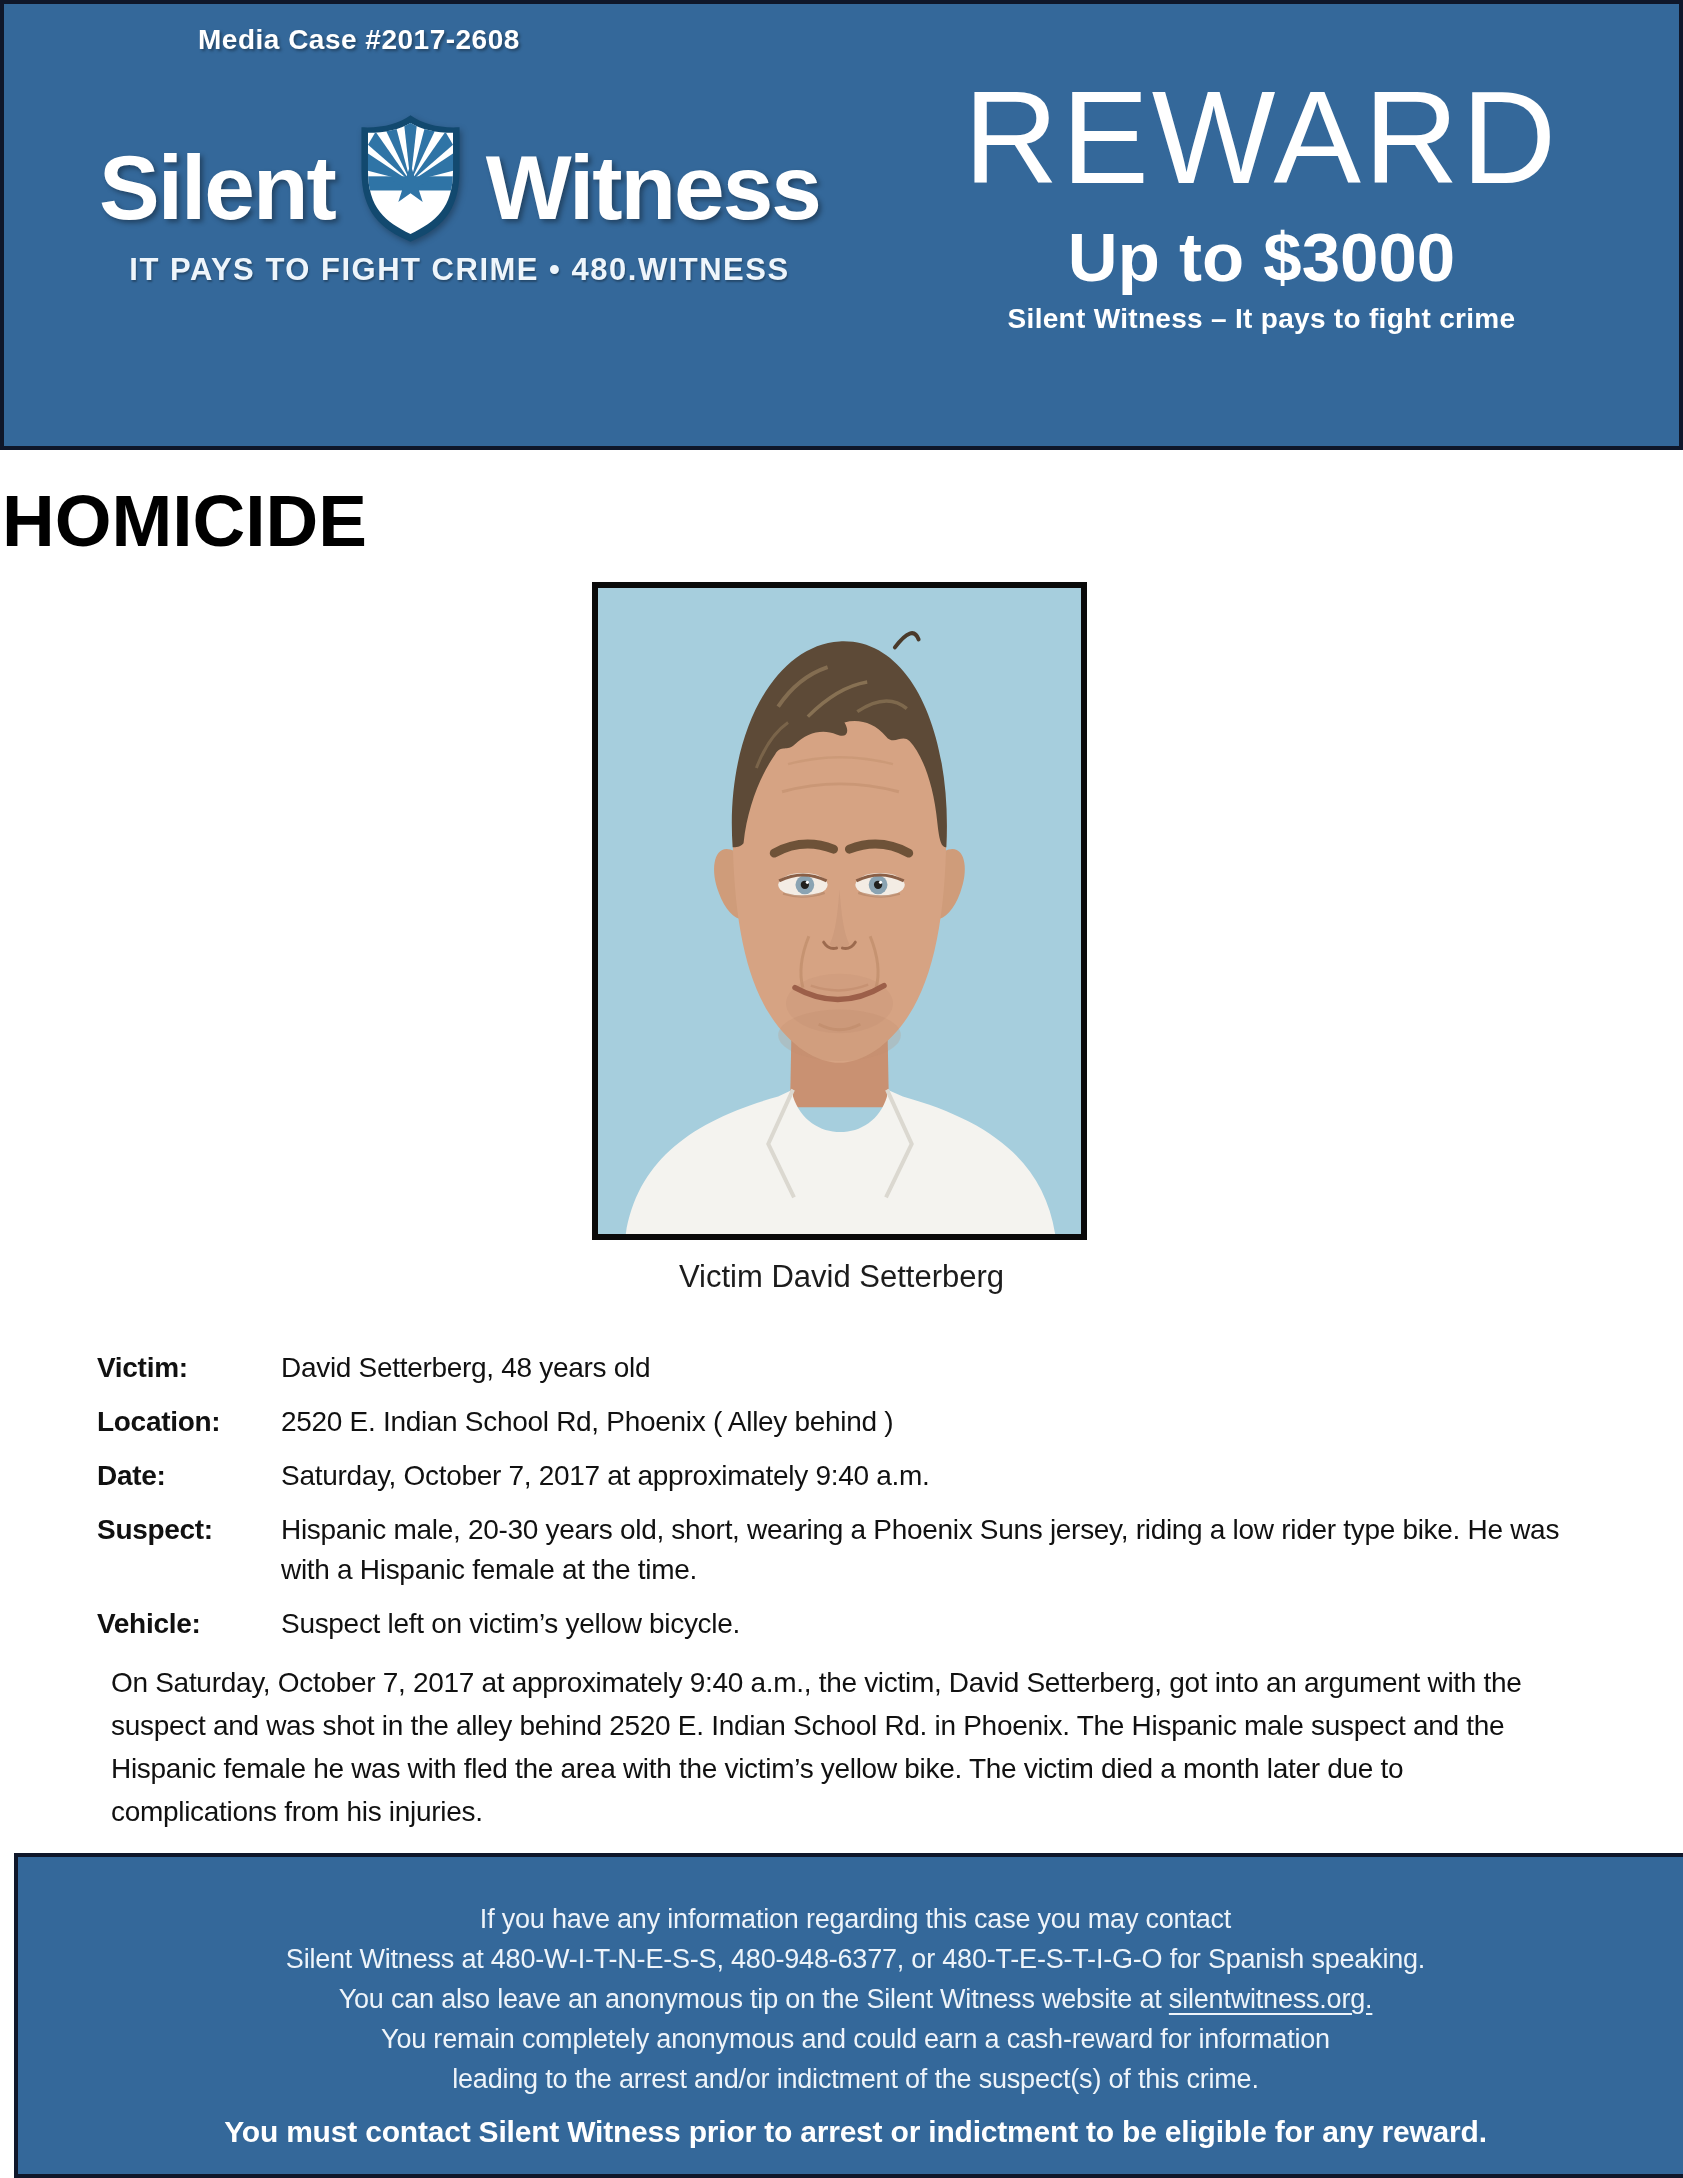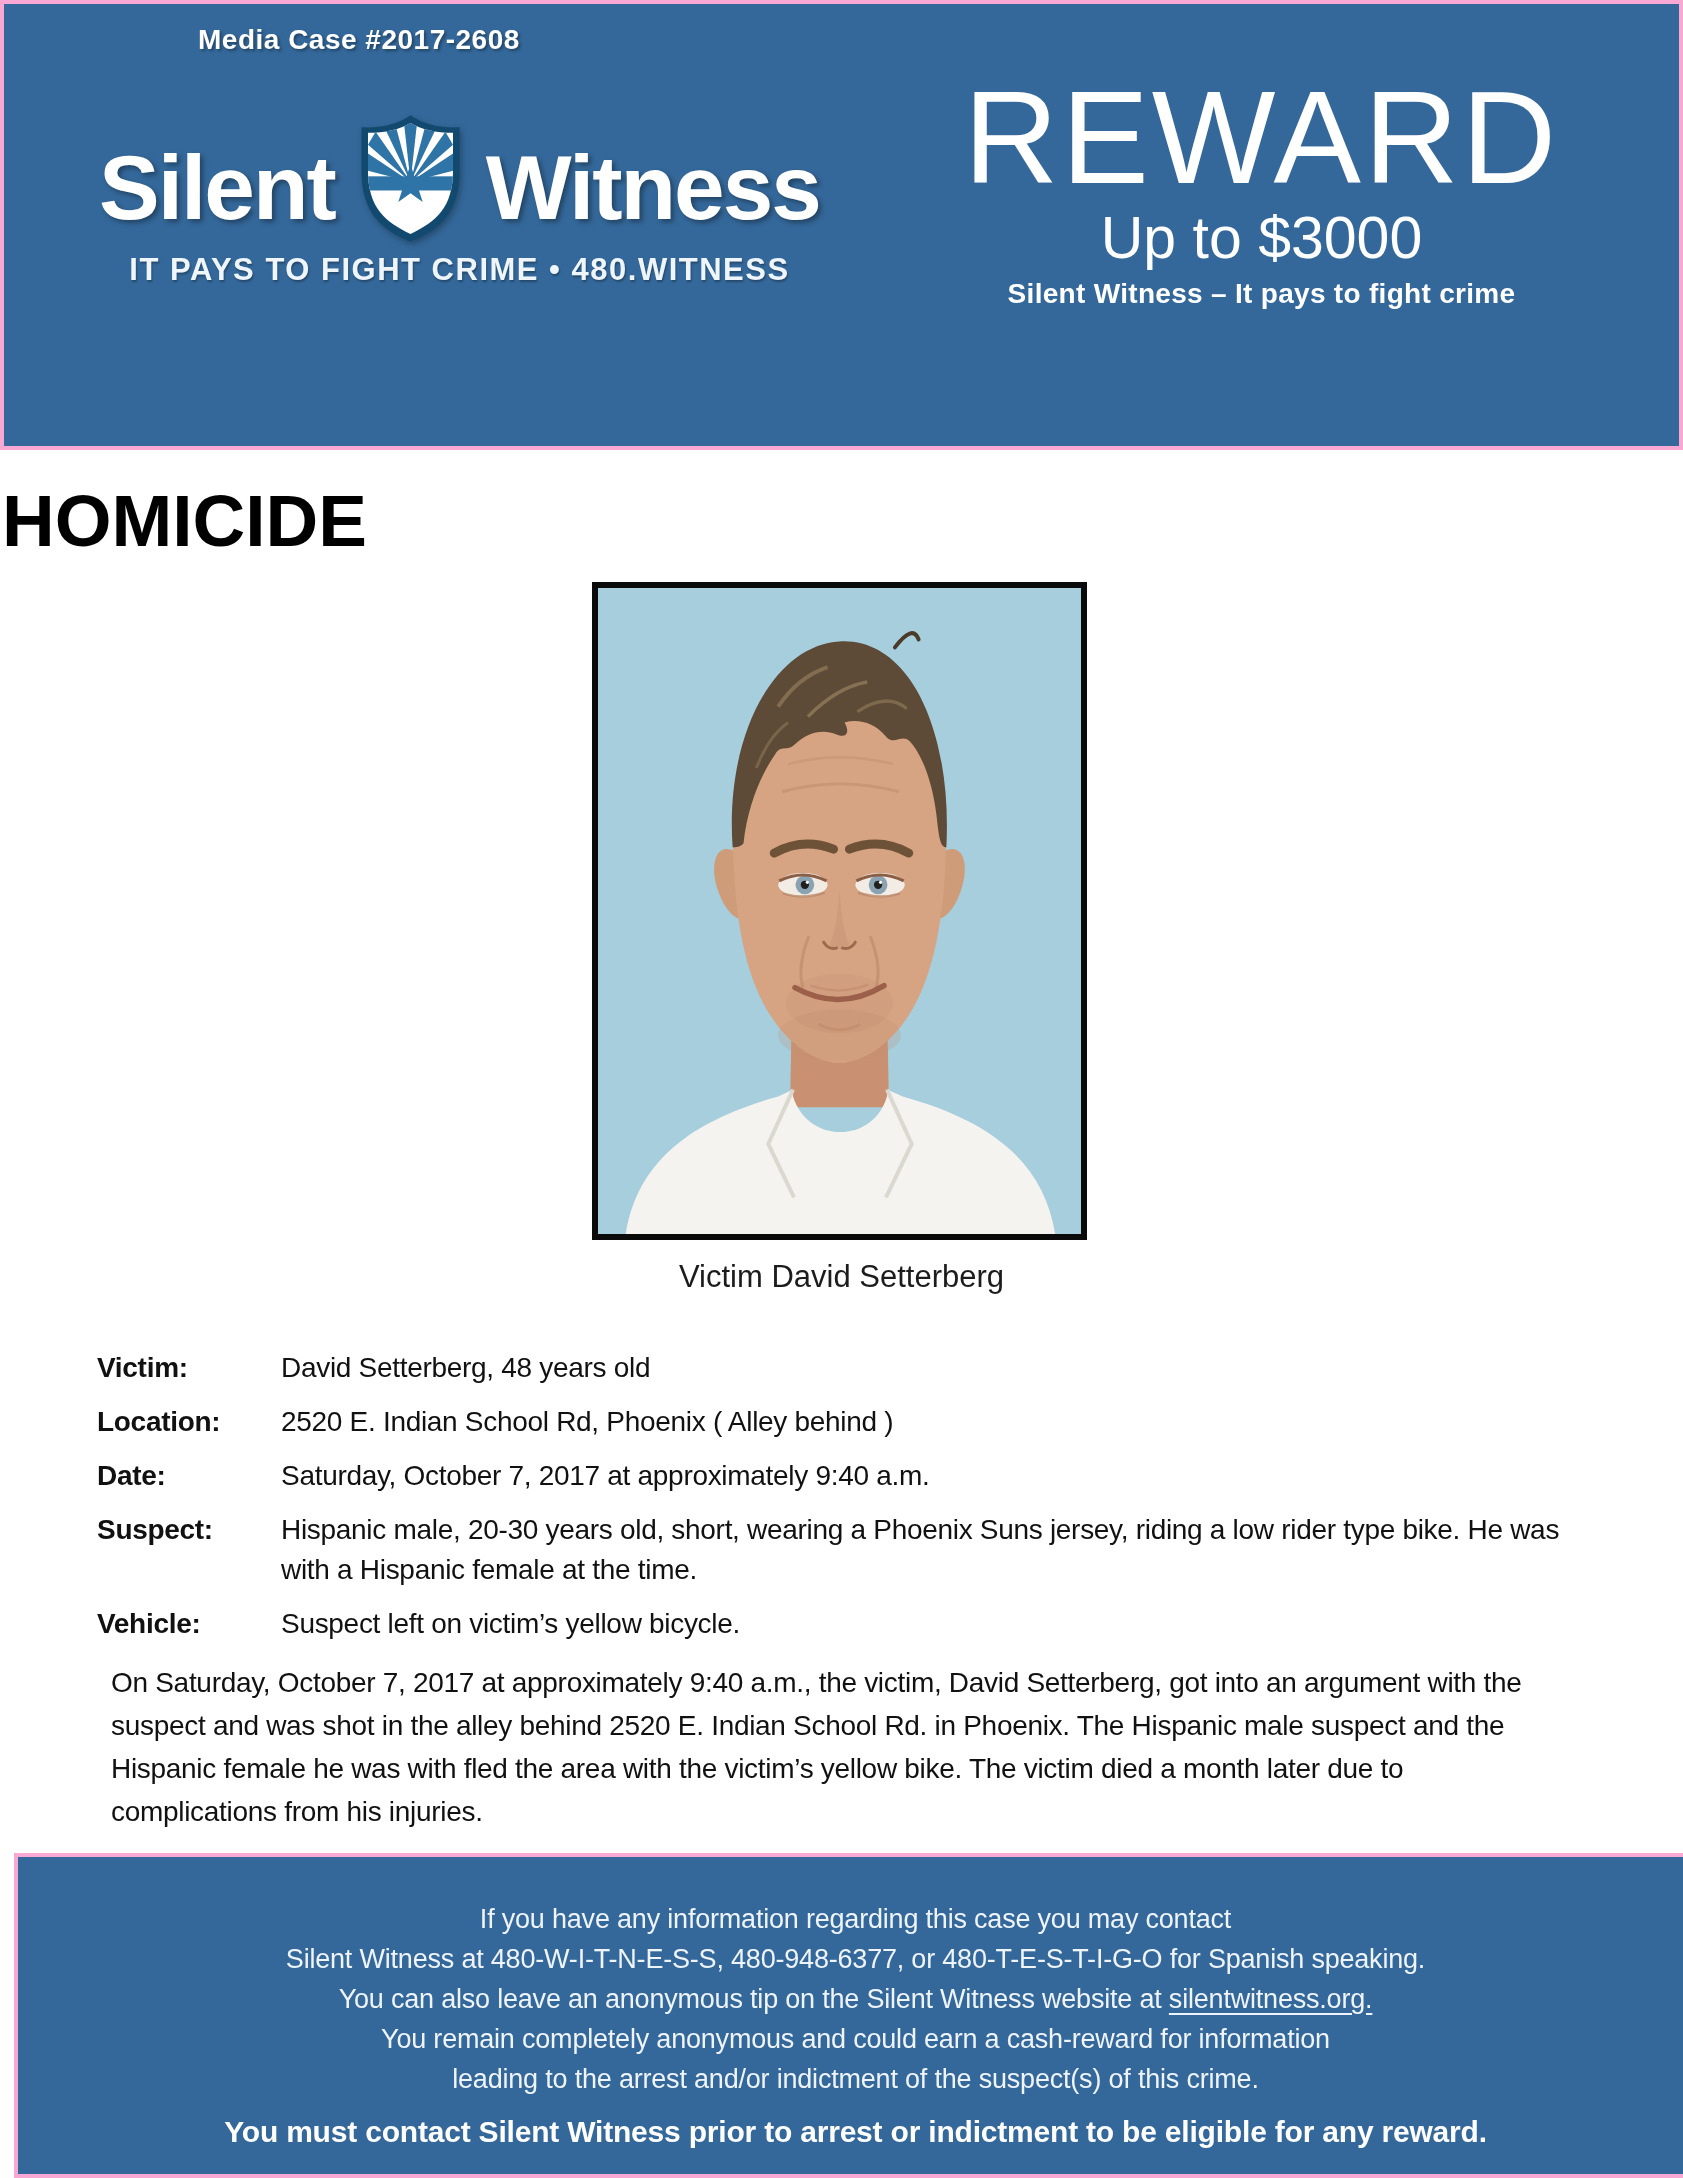--- a/index.html
+++ b/index.html
@@ -2,21 +2,21 @@
 <html><head>
 <meta charset="utf-8">
 <style>
   html,body { margin:0; padding:0; background:#ffffff; }
   .page {
     position:relative; width:1683px; height:2178px; background:#ffffff;
     font-family:"Liberation Sans", sans-serif; overflow:hidden;
   }
 
   
-  .band { background:#34689a; border:4px solid #f9a8d4; box-sizing:border-box; }
+  .band { background:#34689a; border:4px solid #0f172a; box-sizing:border-box; }
   .top-band { position:absolute; left:0; top:0; width:1683px; height:450px; }
 
   .media-case {
     position:absolute; left:194px; top:20px; font-size:28px; font-weight:bold;
     color:#ffffff; letter-spacing:0.5px; text-shadow:2px 2px 3px rgba(0,0,0,.35);
   }
 
   .logo-block { position:absolute; left:30px; top:127px; width:851px; text-align:center; color:#ffffff; }
   .logo-row { display:flex; justify-content:center; align-items:center; gap:21px; }
   .logo-word {
@@ -26,21 +26,21 @@
   .shield-wrap { width:109px; height:131px; margin-top:-18px; flex:0 0 auto;
     filter:drop-shadow(2px 3px 3px rgba(0,0,0,.3)); }
   .shield-wrap svg { width:100%; height:100%; display:block; }
   .tagline {
     margin-top:8px; font-size:31px; font-weight:bold; letter-spacing:1.5px;
     color:#eef5fb; text-shadow:1px 2px 2px rgba(0,0,0,.3);
   }
 
   .reward-block { position:absolute; left:921px; top:67px; width:673px; text-align:center; color:#ffffff; }
   .reward-title { font-size:131px; font-weight:300; line-height:1.02; letter-spacing:3px; }
-  .reward-amount { font-size:59px; font-weight:400; line-height:1.08; margin-top:2px; }
+  .reward-amount { font-size:69px; font-weight:700; line-height:1.08; margin-top:16px; }
   .reward-sub { font-size:28px; font-weight:bold; margin-top:8px; letter-spacing:0.3px; }
 
   
   .crime {
     position:absolute; top:477px; left:0; width:1683px; margin:2px; text-align:left;
     font-size:73px; font-weight:800; color:#000000; letter-spacing:0;
   }
 
   .photo-frame {
     position:absolute; left:592px; top:582px; width:483px; height:646px;

